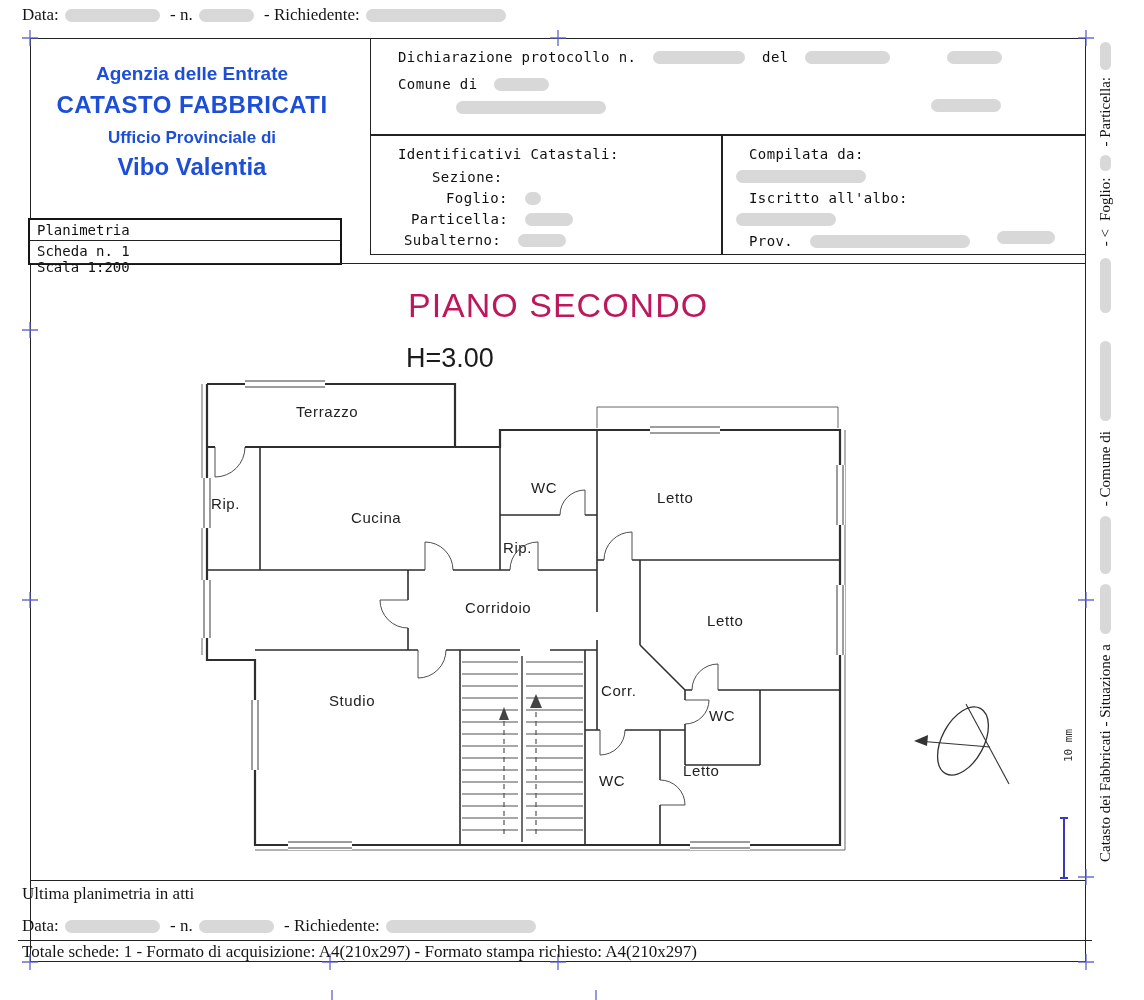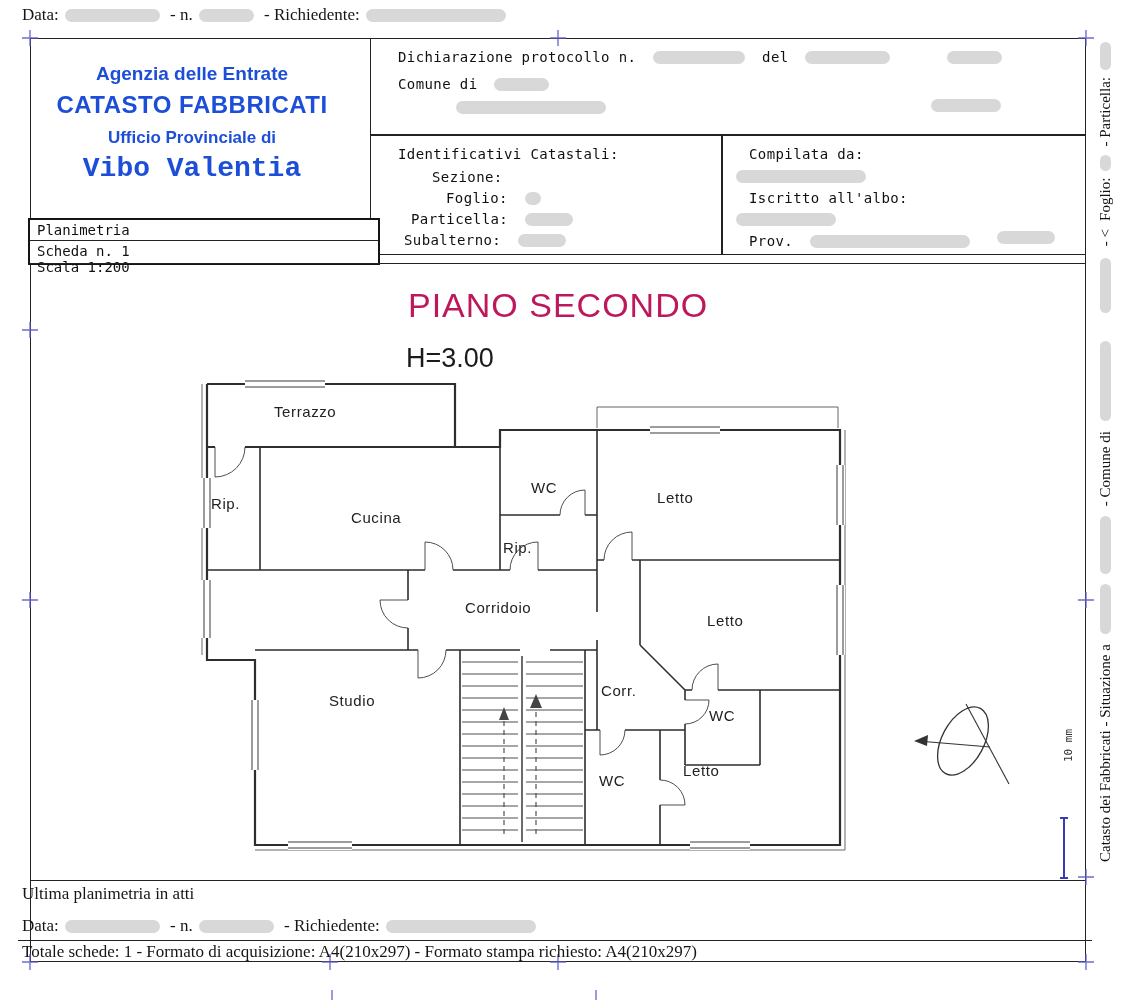--- a/index.html
+++ b/index.html
@@ -18,21 +18,21 @@
   .box{position:absolute;border:1.6px solid #222;}
   .blob{display:inline-block;height:13px;background:var(--redaction);border-radius:7px;vertical-align:-2px;}
   .blob.sm{height:11px;border-radius:6px;}
   .metaline{font-size:17px;white-space:nowrap;}
   .metaline > span{margin-right:6px;}
   .monoline{font-size:14px;letter-spacing:.4px;line-height:21px;white-space:nowrap;padding-left:13px;}
   .agency{width:300px;text-align:center;font-weight:bold;line-height:1.0;}
   .agency .l1{font-size:19px;margin-bottom:10px;}
   .agency .l2{font-size:24px;letter-spacing:.5px;margin-bottom:12px;}
   .agency .l3{font-size:17px;margin-bottom:9px;}
-  .agency .l4{font-size:28px;font-family:Liberation Mono, monospace;}
+  .agency .l4{font-size:24px;}
   .room{position:absolute;font-family:"Liberation Sans",sans-serif;font-size:15px;color:#222;letter-spacing:.6px;white-space:nowrap;}
   .plan-title{font-size:34px;letter-spacing:1px;color:#be185d;white-space:nowrap;}
   .plan-h{font-size:27px;color:#1b1b1b;white-space:nowrap;}
   .sidebar-rot{position:absolute;left:1092px;top:962px;width:932px;height:26px;
     transform:rotate(-90deg);transform-origin:0 0;display:flex;align-items:center;
     font-family:"Liberation Serif",serif;font-size:15px;color:#111;white-space:nowrap;}
   .scale-label{position:absolute;left:1062px;top:762px;transform:rotate(-90deg);transform-origin:left top;
     font-family:"DejaVu Sans Mono",monospace;font-size:11px;color:#333;white-space:nowrap;}
   svg{position:absolute;left:0;top:0;pointer-events:none;}
   .hline{position:absolute;border-top:1.6px solid #222;}
@@ -103,34 +103,34 @@
     <div style="margin:1px 0 0 13px;">
       <span class="blob" style="width:100px;"></span>
     </div>
     <div class="mono monoline" style="margin:3px 0 0 13px;">
       <span>Prov.</span>
       <span class="blob" style="width:160px;margin-left:8px;"></span>
       <span class="blob" style="width:58px;margin-left:18px;vertical-align:2px;"></span>
     </div>
   </div>
 
-  <div class="abs" style="left:28px;top:218px;width:352px;height:47px;border:2px solid #151515;background:#fff;">
+  <div class="abs" style="left:28px;top:218px;width:314px;height:47px;border:2px solid #151515;background:#fff;">
     <div class="mono" style="font-size:14px;padding:2px 0 0 7px;height:21px;border-bottom:1.4px solid #222;">Planimetria</div>
     <div class="mono" style="font-size:14px;padding:2px 0 0 7px;display:flex;flex-direction:column;">
       <span style="width:170px;">Scheda n. 1</span>
       <span>Scala 1:200</span>
     </div>
   </div>
 
   <div class="box" style="left:30px;top:263px;width:1056px;height:618px;"></div>
 
   <div class="abs sans plan-title" style="left:408px;top:286px;">PIANO SECONDO</div>
   <div class="abs sans plan-h" style="left:406px;top:343px;">H=3.00</div>
 
-  <span class="room" style="left:274px;top:403px;">Terrazzo</span>
+  <span class="room" style="left:296px;top:403px;">Terrazzo</span>
   <span class="room" style="left:211px;top:495px;">Rip.</span>
   <span class="room" style="left:351px;top:509px;">Cucina</span>
   <span class="room" style="left:531px;top:479px;">WC</span>
   <span class="room" style="left:657px;top:489px;">Letto</span>
   <span class="room" style="left:503px;top:539px;">Rip.</span>
   <span class="room" style="left:465px;top:599px;">Corridoio</span>
   <span class="room" style="left:707px;top:612px;">Letto</span>
   <span class="room" style="left:329px;top:692px;">Studio</span>
   <span class="room" style="left:601px;top:682px;">Corr.</span>
   <span class="room" style="left:709px;top:707px;">WC</span>

